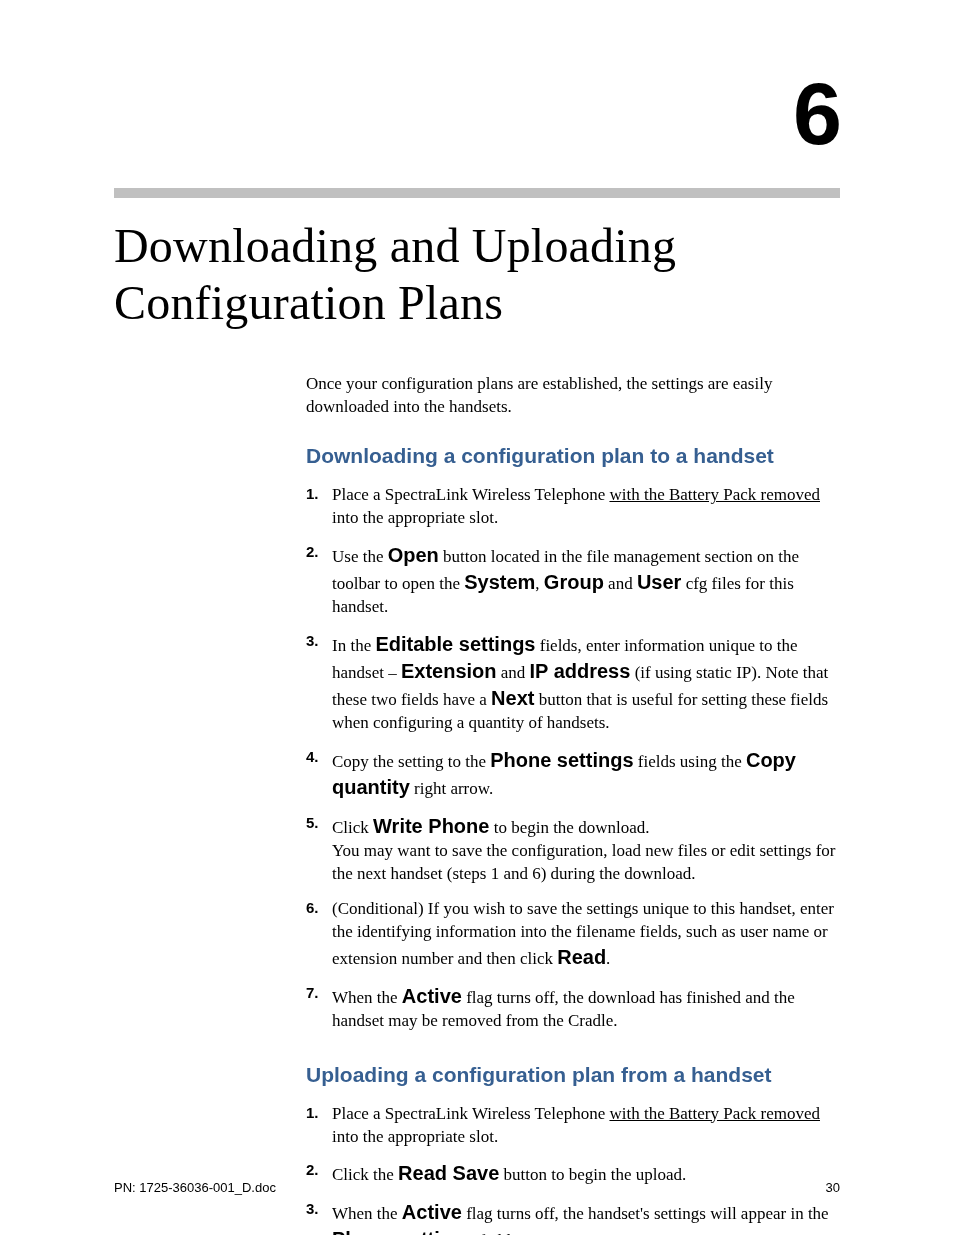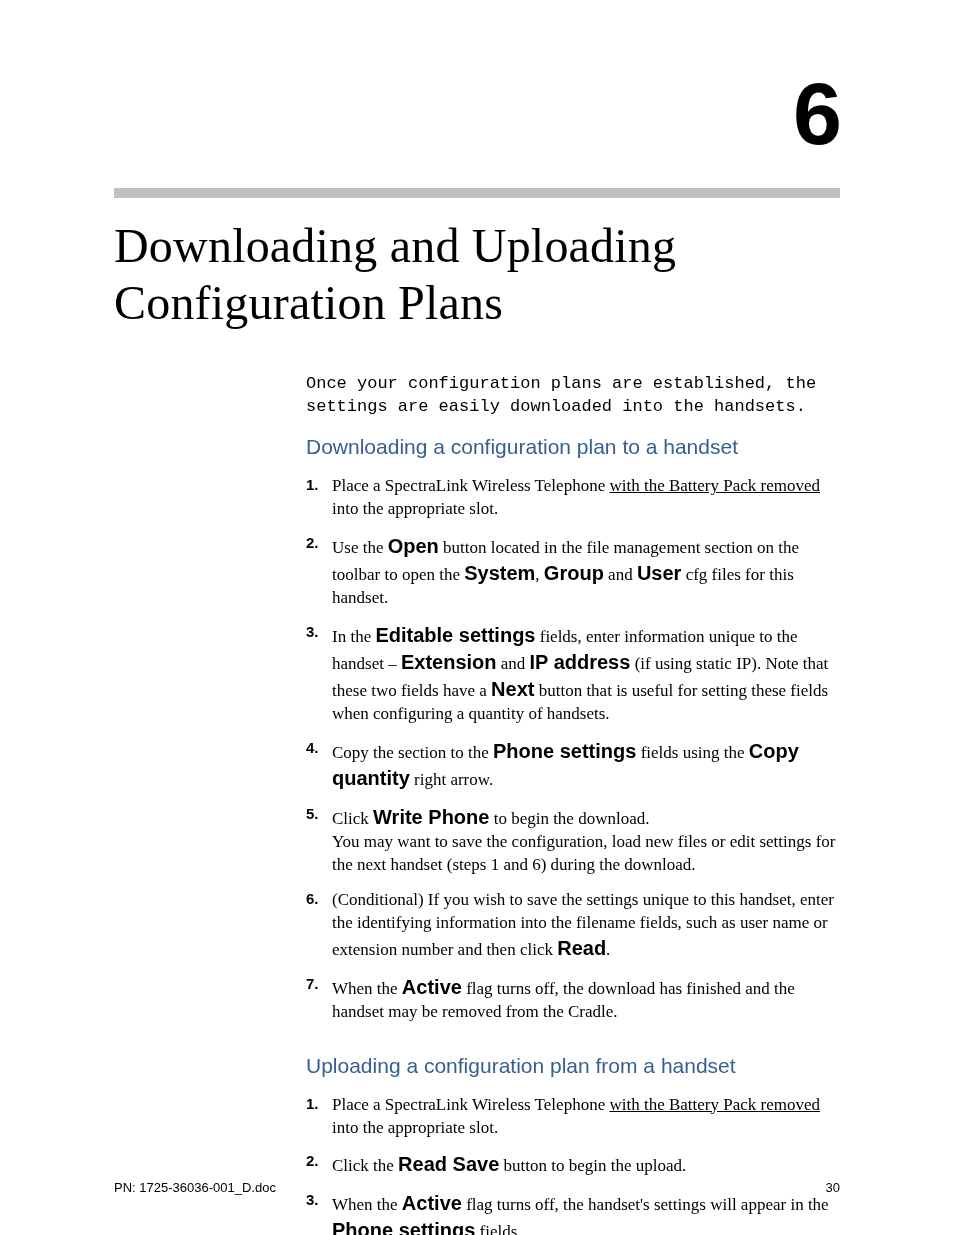--- a/index.html
+++ b/index.html
@@ -40,26 +40,25 @@
     line-height: 1.18;
     margin: 0 0 42px 0;
     letter-spacing: 0.2px;
   }
   .body-col {
     margin-left: 192px; 
   }
   .intro {
     font-size: 17px;
     line-height: 1.35;
-    margin-bottom: 16px;
-    font-family: Liberation Mono, monospace;
+    margin-bottom: 25px;
   }
   .section-heading {
     font-family: Futura, "Trebuchet MS", Arial, sans-serif;
-    font-weight: 400;
+    font-weight: 700;
     font-size: 21px;
     color: #365f91;
     margin: 0 0 16px 0;
   }
   ol.steps {
     list-style: none;
     margin: 0 0 30px 0;
     padding: 0;
     counter-reset: step;
   }
@@ -121,21 +120,21 @@
       <li>
         <span>Place a SpectraLink Wireless Telephone </span><span class="u">with the Battery Pack removed</span><span> into the appropriate slot.</span>
       </li>
       <li>
         <span>Use the </span><span class="b">Open</span><span> button located in the file management section on the toolbar to open the </span><span class="b">System</span><span>, </span><span class="b">Group</span><span> and </span><span class="b">User</span><span> cfg files for this handset.</span>
       </li>
       <li>
         <span>In the </span><span class="b">Editable settings</span><span> fields, enter information unique to the handset – </span><span class="b">Extension</span><span> and </span><span class="b">IP address</span><span> (if using static IP). Note that these two fields have a </span><span class="b">Next</span><span> button that is useful for setting these fields when configuring a quantity of handsets.</span>
       </li>
       <li>
-        <span>Copy the section to the </span><span class="b">Phone settings</span><span> fields using the </span><span class="b">Copy quantity</span><span> right arrow.</span>
+        <span>Copy the setting to the </span><span class="b">Phone settings</span><span> fields using the </span><span class="b">Copy quantity</span><span> right arrow.</span>
       </li>
       <li>
         <span>Click </span><span class="b">Write Phone</span><span> to begin the download.</span><br>
         <span>You may want to save the configuration, load new files or edit settings for the next handset (steps 1 and 6) during the download.</span>
       </li>
       <li>
         <span>(Conditional) If you wish to save the settings unique to this handset, enter the identifying information into the filename fields, such as user name or extension number and then click </span><span class="b">Read</span><span>.</span>
       </li>
       <li>
         <span>When the </span><span class="b">Active</span><span> flag turns off, the download has finished and the handset may be removed from the Cradle.</span>

